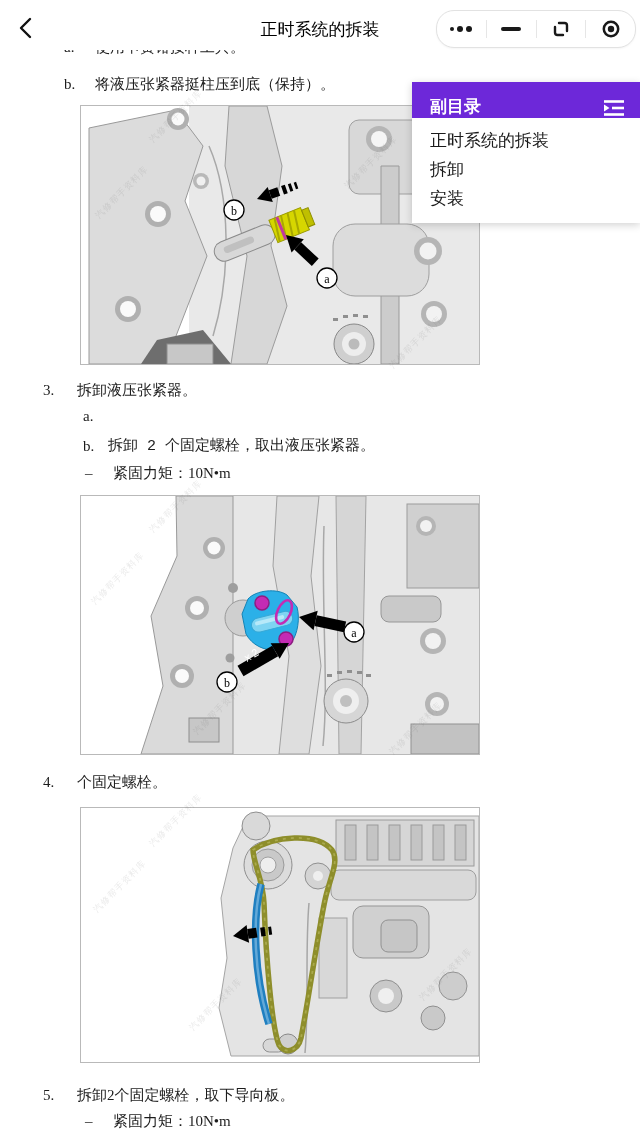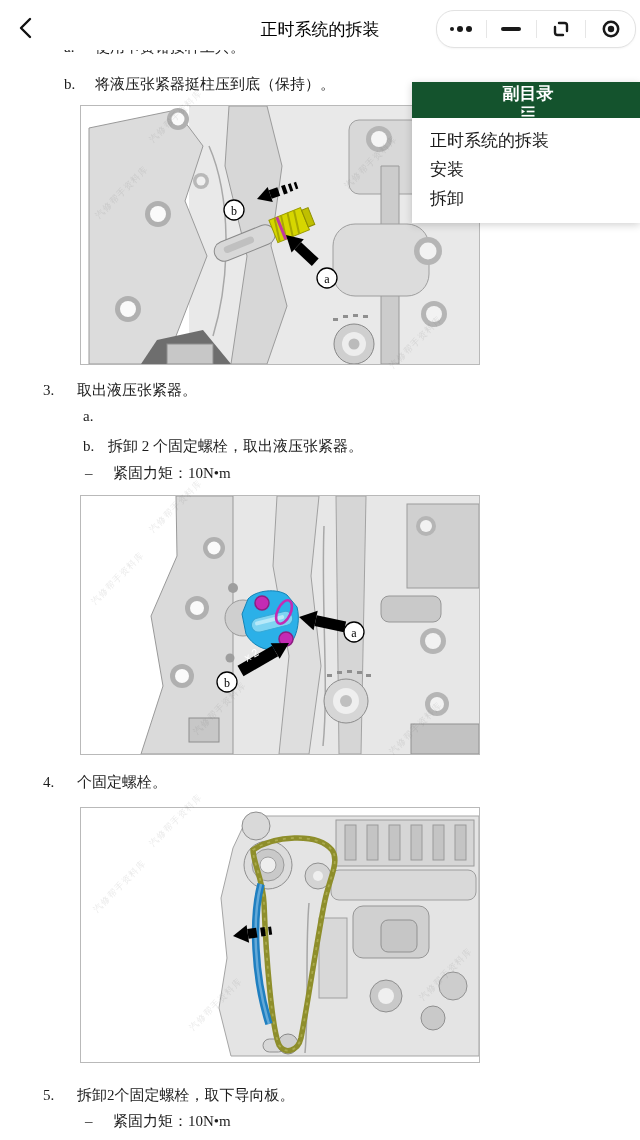--- a/index.html
+++ b/index.html
@@ -22,22 +22,22 @@
            font-family:"Liberation Serif","DejaVu Serif",serif;font-size:15px;color:#1c1c1c;}
   .tline{position:absolute;line-height:19px;white-space:nowrap;}
   .fig{position:absolute;left:80px;width:398px;border:1px solid #b9b9b9;background:#fff;}
   .fig svg{display:block;}
   .wm{position:absolute;font-size:9px;letter-spacing:1px;color:rgba(90,90,90,.13);
       transform:rotate(-45deg);white-space:nowrap;pointer-events:none;
       font-family:"Liberation Sans",sans-serif;}
   
   .submenu{position:absolute;left:412px;top:82px;width:228px;z-index:50;
            box-shadow:0 2px 8px rgba(0,0,0,.18);background:#fff;}
-  .submenu-head{height:36px;background:#14532d;display:flex;align-items:center;
-                justify-content:space-between;padding:0 14px 0 18px;box-sizing:border-box;flex-direction:column;}
+  .submenu-head{height:36px;background:#6d28d9;display:flex;align-items:flex-end;
+                justify-content:space-between;padding:0 14px 0 18px;box-sizing:border-box;}
   .submenu-title{color:#fff;font-size:17px;font-weight:700;}
   .submenu-body{padding:8px 0 10px 0;}
   .submenu-item{padding:4px 18px;font-size:17px;line-height:21px;color:#1a1a1a;cursor:pointer;}
 </style>
 </head>
 <body>
 
 <div class="page">
 
   <div class="navbar">
@@ -158,24 +158,24 @@
           <text x="246" y="176.5" text-anchor="middle" font-size="12" font-family="Liberation Serif,serif">a</text>
         </g>
       </svg>
       <span class="wm" style="left:6px;top:80px;">汽修帮手资料库</span>
       <span class="wm" style="left:60px;top:4px;">汽修帮手资料库</span>
       <span class="wm" style="left:255px;top:50px;">汽修帮手资料库</span>
       <span class="wm" style="left:300px;top:230px;">汽修帮手资料库</span>
     </div>
 
     <span class="tline" style="left:43px;top:331px;">3.</span>
-    <span class="tline" style="left:77px;top:331px;">取出液压张紧器。</span>
+    <span class="tline" style="left:77px;top:331px;">拆卸液压张紧器。</span>
     <span class="tline" style="left:83px;top:357px;">a.</span>
     <span class="tline" style="left:83px;top:387px;">b.</span>
-    <span class="tline" style="left:108px;top:387px;">拆卸 2 个固定螺栓，取出液压张紧器。</span>
+    <span class="tline" style="left:108px;top:387px;font-family:Liberation Mono, monospace;">拆卸 2 个固定螺栓，取出液压张紧器。</span>
     <span class="tline" style="left:85px;top:414px;">–</span>
     <span class="tline" style="left:113px;top:414px;">紧固力矩：10N•m</span>
 
     <div class="fig" style="top:445px;height:258px;">
       <svg width="398" height="258" viewBox="0 0 398 258">
         <rect x="0" y="0" width="398" height="258" fill="#ffffff"></rect>
         <rect x="150" y="0" width="248" height="258" fill="#e7e7e7"></rect>
 
         <rect x="326" y="8" width="72" height="84" fill="#d0d0d0" stroke="#9c9c9c"></rect>
         <circle cx="345" cy="30" r="10" fill="#b5b5b5"></circle>
@@ -316,18 +316,18 @@
       <span class="submenu-title">副目录</span>
       <svg width="24" height="20" viewBox="0 0 24 20" style="cursor:pointer;">
         <rect x="2" y="2.2" width="20" height="2.6" fill="#fff"></rect>
         <polygon points="2,6.5 7.5,10 2,13.5" fill="#fff"></polygon>
         <rect x="10" y="8.7" width="12" height="2.6" fill="#fff"></rect>
         <rect x="2" y="15.2" width="20" height="2.6" fill="#fff"></rect>
       </svg>
     </div>
     <div class="submenu-body">
       <div class="submenu-item">正时系统的拆装</div>
+      <div class="submenu-item">拆卸</div>
       <div class="submenu-item">安装</div>
-      <div class="submenu-item">拆卸</div>
     </div>
   </aside>
 
 </div>
 
 </body></html>

